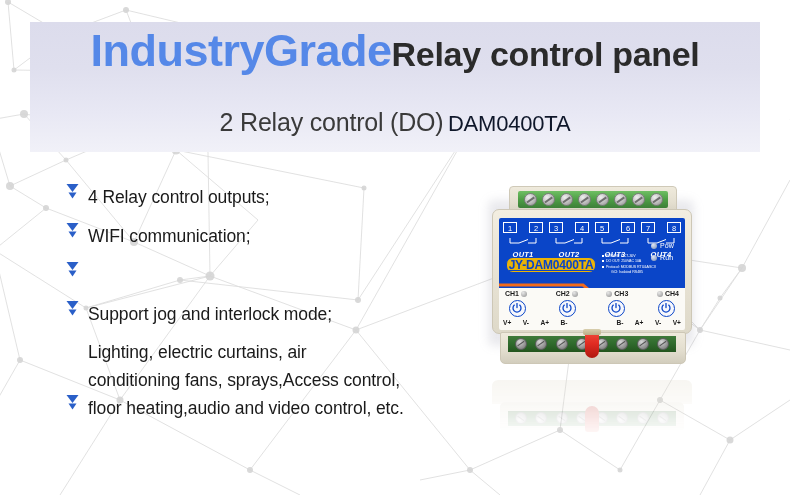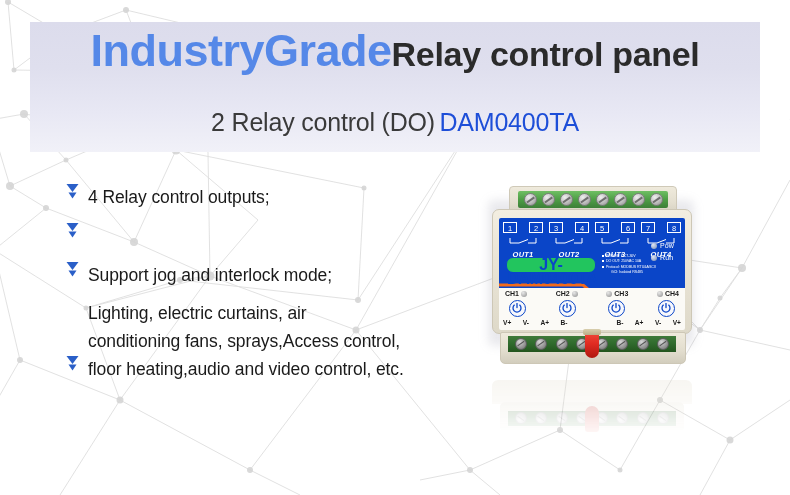--- a/index.html
+++ b/index.html
@@ -71,22 +71,22 @@
     width: 730px;
     text-align: center;
     white-space: nowrap;
   }
   .subtitle-main {
     font-size: 25px;
     color: #3a3a3a;
     letter-spacing: -0.2px;
   }
   .subtitle-model {
-    font-size: 25px;
-    color: #1d4ed8;
+    font-size: 22px;
+    color: #0f172a;
     letter-spacing: -0.2px;
   }
 
   
   .feature-list {
     position: absolute;
     left: 66px;
     top: 182px;
     width: 410px;
   }
@@ -229,30 +229,31 @@
     font-weight: bold;
     margin-top: -1px;
     letter-spacing: 0.2px;
     font-style: italic;
   }
   
   .model-box {
     position: absolute;
     left: 7px; top: 39px;
     width: 90px; height: 16px;
-    background: #22c55e;
+    background: #eab308;
     border: 1.4px solid #0a45c8;
     border-radius: 7px;
     color: #0a45c8;
-    font-size: 16px;
+    font-size: 12px;
     font-weight: bold;
     text-align: center;
     line-height: 14px;
     letter-spacing: -0.2px;
     box-sizing: border-box;
+    text-decoration: underline;
   }
   
   .spec-block {
     position: absolute;
     left: 103px; top: 36px;
     width: 62px;
   }
   .spec-line {
     color: #ffffff;
     font-size: 3.6px;
@@ -532,20 +533,29 @@
     <div class="feature-item">
       <span class="bullet-icon">
         <svg width="13" height="17" viewBox="0 0 13 17" xmlns="http://www.w3.org/2000/svg">
           <polygon points="0.5,1 12.5,1 6.5,9" fill="#2a5fc8"></polygon>
           <polygon points="2.5,9.5 10.5,9.5 6.5,15.5" fill="#2a5fc8"></polygon>
         </svg>
       </span>
       <span class="feature-text">4 Relay control outputs;</span>
     </div>
 
+    <div class="feature-item">
+      <span class="bullet-icon">
+        <svg width="13" height="17" viewBox="0 0 13 17" xmlns="http://www.w3.org/2000/svg">
+          <polygon points="0.5,1 12.5,1 6.5,9" fill="#2a5fc8"></polygon>
+          <polygon points="2.5,9.5 10.5,9.5 6.5,15.5" fill="#2a5fc8"></polygon>
+        </svg>
+      </span>
+      <span class="feature-text">WIFI communication;</span>
+    </div>
 
     <div class="feature-item">
       <span class="bullet-icon">
         <svg width="13" height="17" viewBox="0 0 13 17" xmlns="http://www.w3.org/2000/svg">
           <polygon points="0.5,1 12.5,1 6.5,9" fill="#2a5fc8"></polygon>
           <polygon points="2.5,9.5 10.5,9.5 6.5,15.5" fill="#2a5fc8"></polygon>
         </svg>
       </span>
     </div>
 

